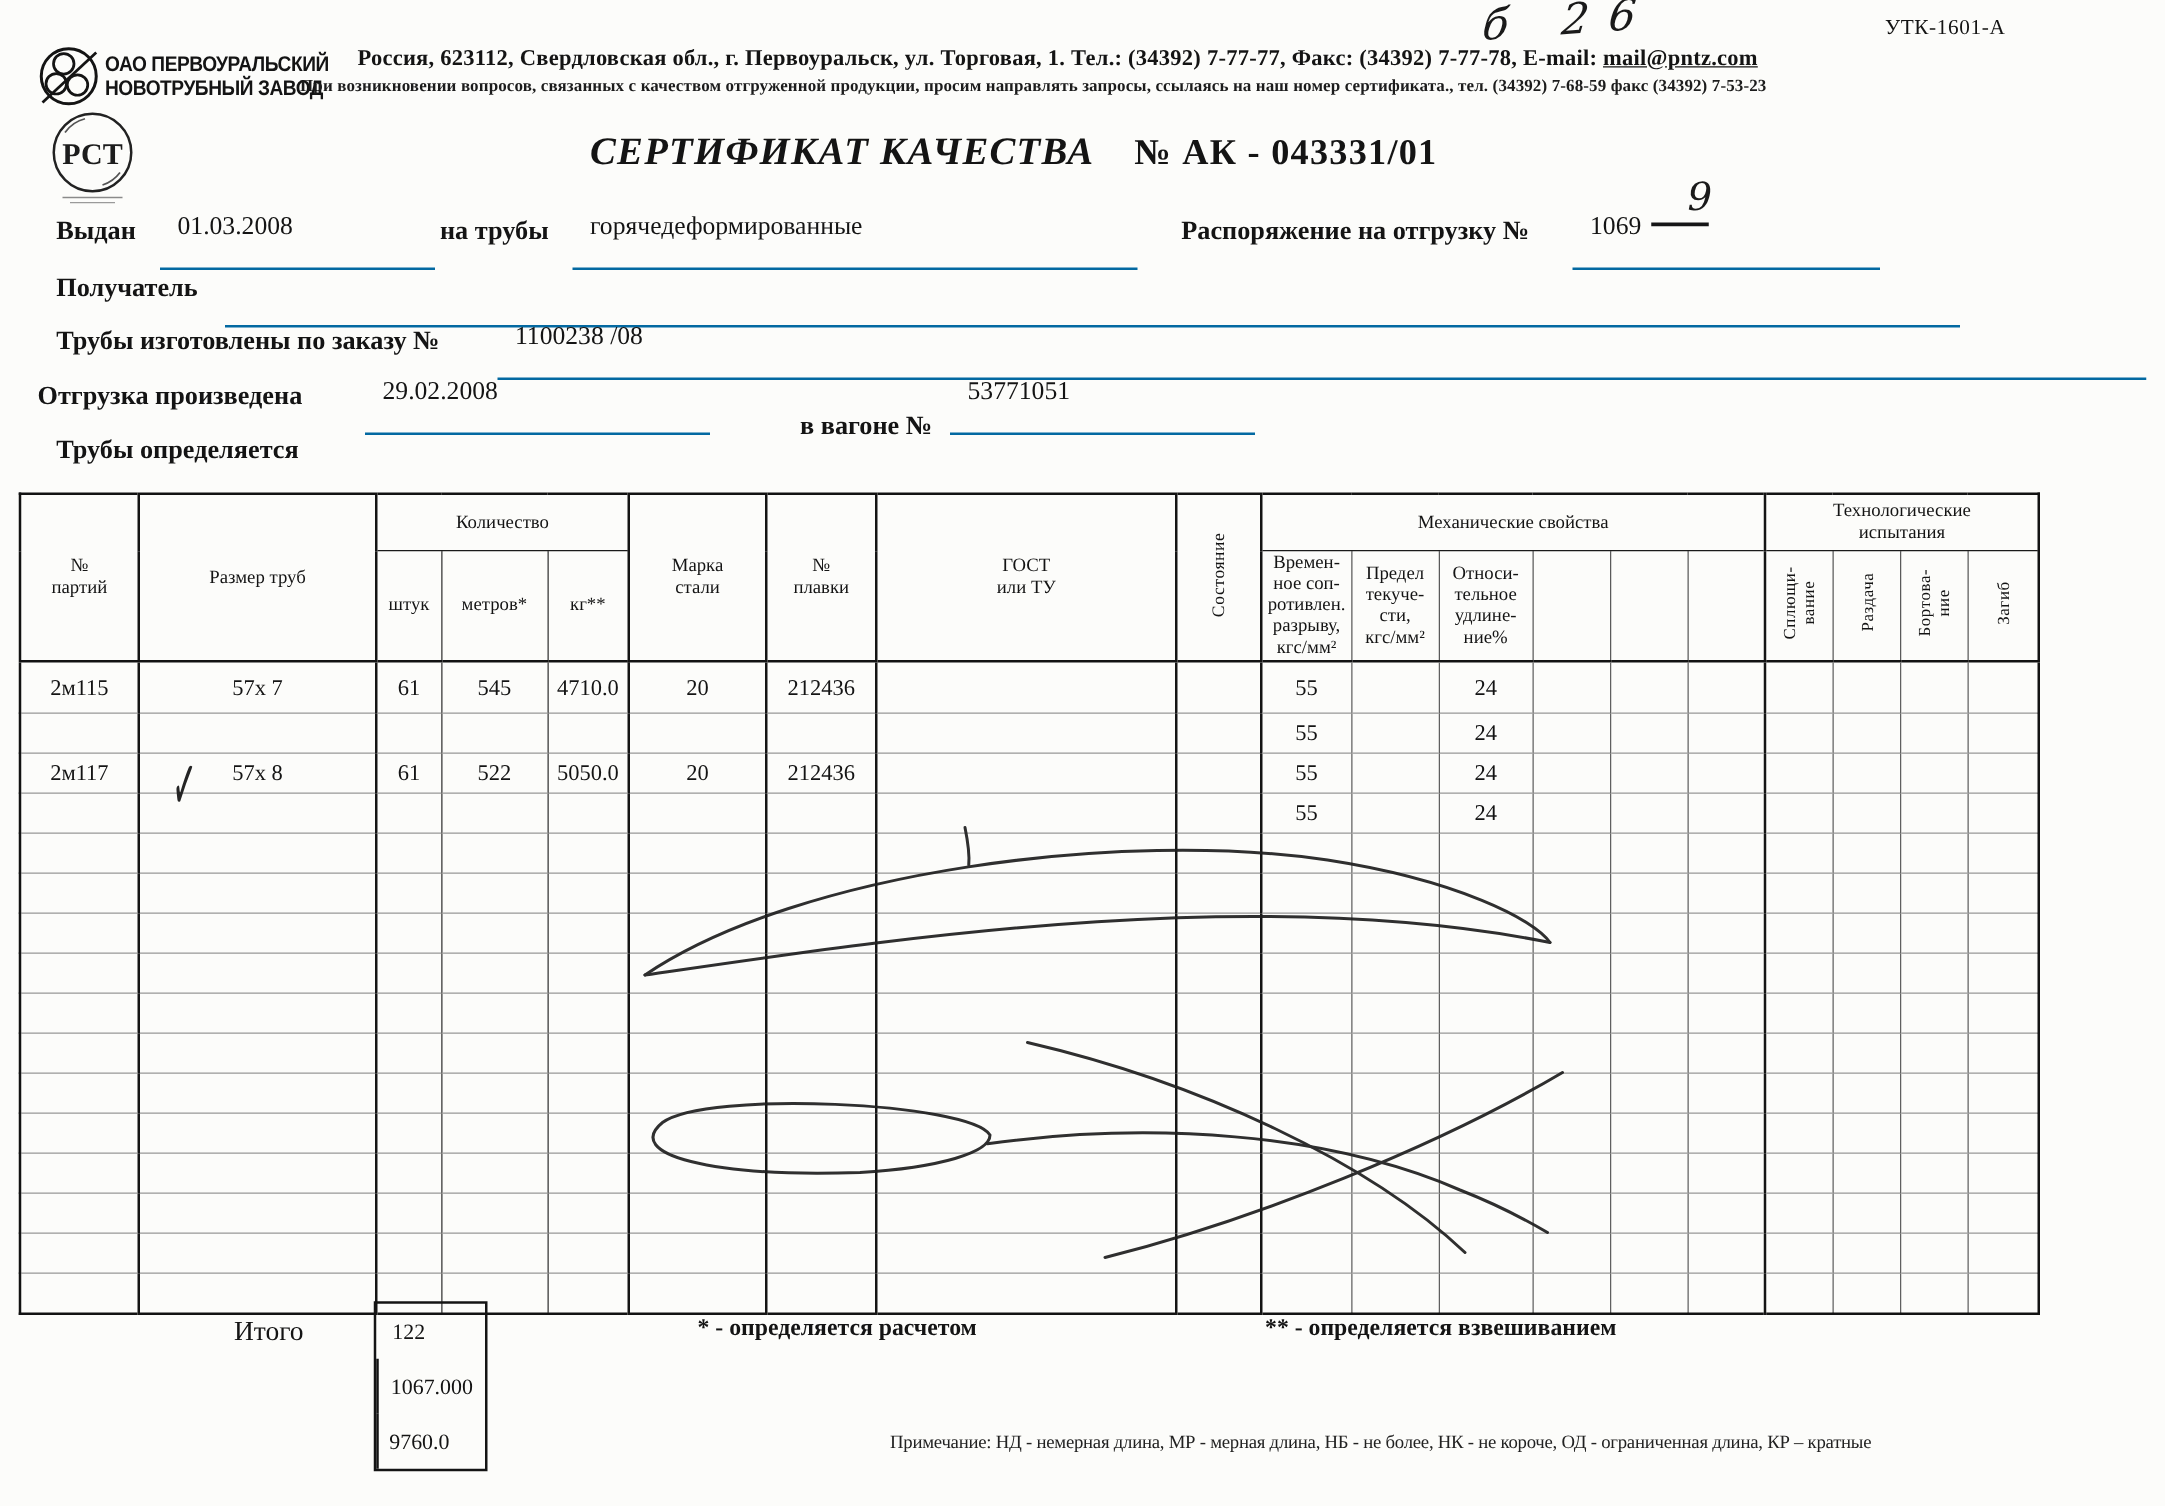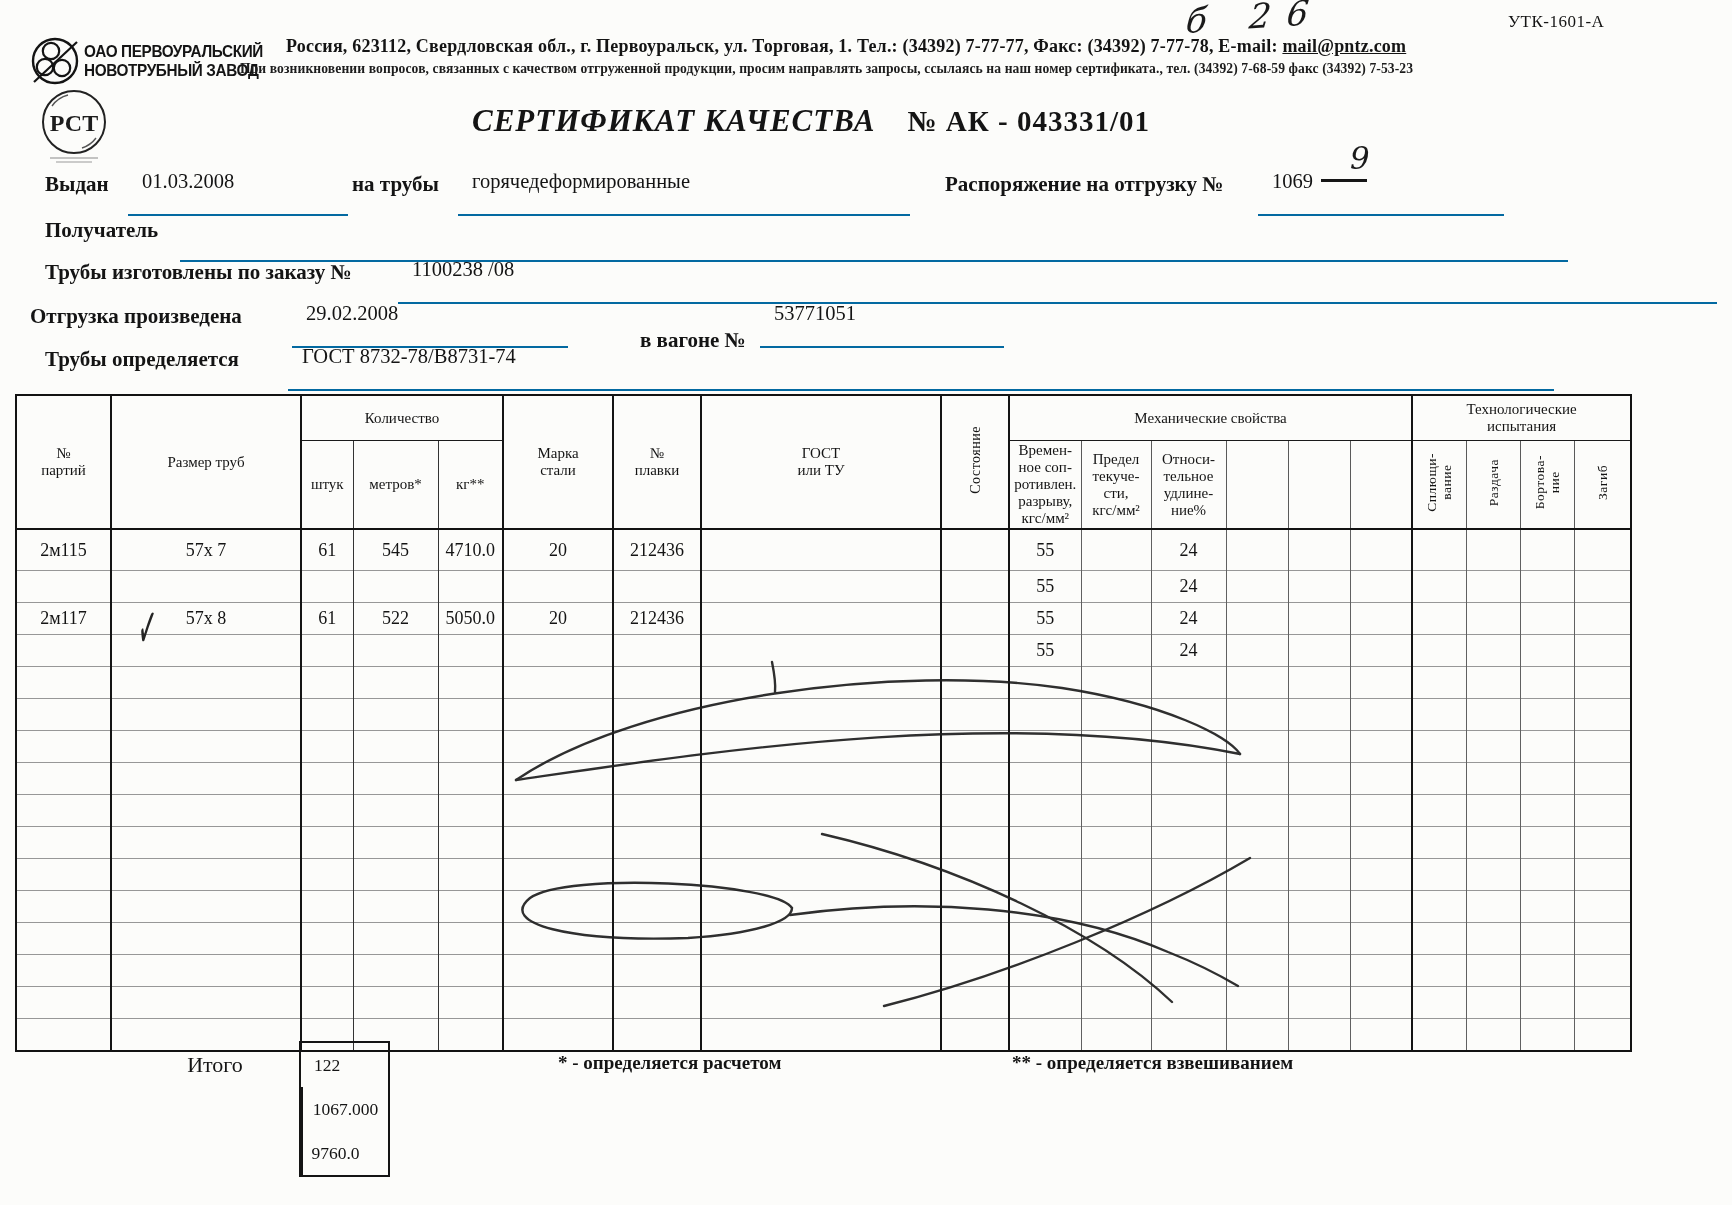--- a/index.html
+++ b/index.html
@@ -125,21 +125,20 @@
 
   <div class="flabel" style="left:45px;top:260px;">Трубы изготовлены по заказу №</div>
   <div class="fval" style="left:398px;top:258px;width:1305px;">1100238   /08</div>
 
   <div class="flabel" style="left:30px;top:304px;">Отгрузка произведена</div>
   <div class="fval" style="left:292px;top:302px;width:262px;">29.02.2008</div>
   <div class="flabel" style="left:640px;top:304px;margin-top:24px;">в вагоне №</div>
   <div class="fval" style="left:760px;top:302px;width:230px;">53771051</div>
 
   <div class="flabel" style="left:45px;top:347px;">Трубы определяется</div>
-  <div class="fval" style="left:288px;top:345px;width:1252px;">ГОСТ 8732-78/В8731-74</div>
 
   <div class="tablewrap">
     <table class="ctable">
       <colgroup>
         <col style="width:95px">
           <col style="width:190px">
           <col style="width:52px">
           <col style="width:85px">
         <col style="width:65px">
           <col style="width:110px">
@@ -545,20 +544,21 @@
 
   <div class="totals-label">Итого</div>
   <div class="totals-boxes">
     <div class="cell" style="width:52px">122</div>
     <div class="cell" style="width:85px">1067.000</div>
     <div class="cell" style="width:65px">9760.0</div>
   </div>
   <div class="fn" style="left:558px;top:1052px;">*  - определяется расчетом</div>
   <div class="fn" style="left:1012px;top:1052px;">** - определяется взвешиванием</div>
 
+  <div class="note">Примечание: НД - немерная длина, МР - мерная длина, НБ - не более, НК - не короче, ОД - ограниченная длина, КР – кратные</div>
 
   <div class="checkmark">✓</div>
 
   <svg class="ink-overlay" width="1732" height="1205" viewBox="0 0 1732 1205">
     <g fill="none" stroke="#1e1e1e" stroke-width="2.4" stroke-linecap="round" opacity="0.92">
       <path d="M516 780 C640 696, 900 664, 1062 688 C1166 704, 1228 736, 1240 754"></path>
       <path d="M516 780 C710 752, 1000 706, 1240 754"></path>
       <path d="M772 662 C774 672, 776 682, 775 692"></path>
       <path d="M822 834 C960 866, 1096 930, 1172 1002"></path>
       <path d="M792 908 C776 882, 565 872, 530 898 C498 924, 570 942, 688 938 C752 934, 792 922, 792 908"></path>

